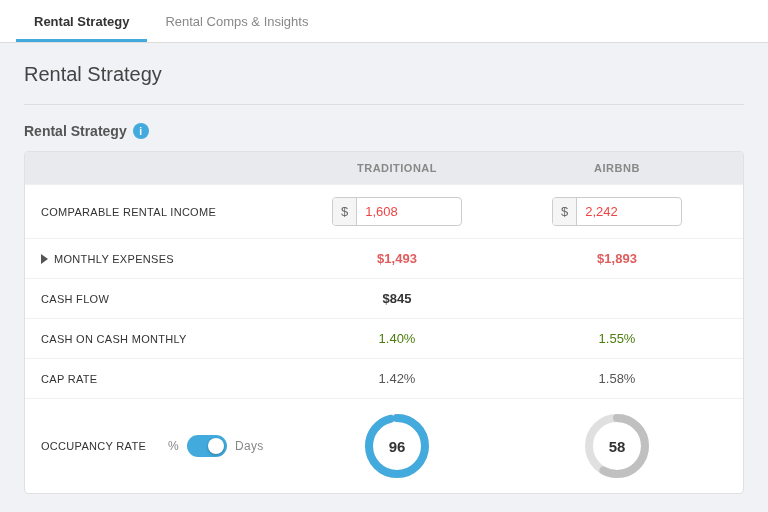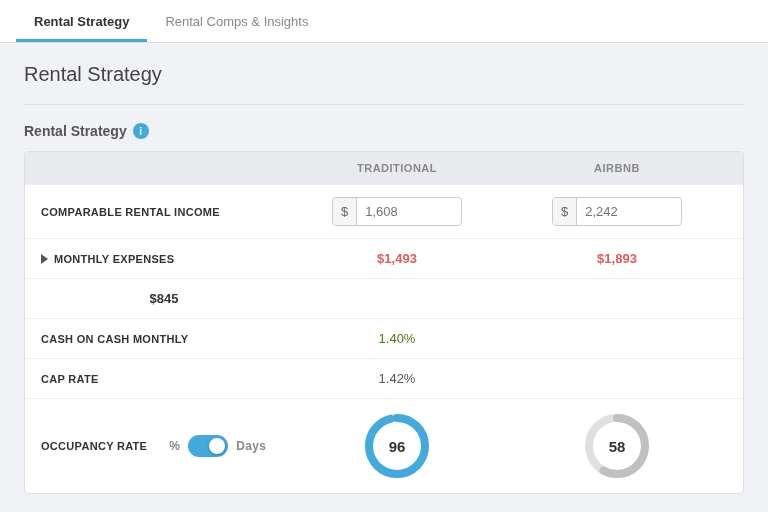--- a/index.html
+++ b/index.html
@@ -103,21 +103,21 @@
       display: grid;
       grid-template-columns: 1fr 220px 220px;
       padding: 12px 16px;
       border-top: 1px solid #f0f0f0;
       align-items: center;
     }
     .table-row:first-of-type { border-top: none; }
 
     .row-label {
       font-size: 11px;
-      font-weight: 700;
+      font-weight: 400;
       color: #333;
       letter-spacing: 0.3px;
       display: flex;
       align-items: center;
       gap: 6px;
     }
     .triangle {
       display: inline-block;
       width: 0;
       height: 0;
@@ -147,21 +147,21 @@
       border-right: 1px solid #ccc;
       padding: 6px 8px;
       font-size: 13px;
       color: #666;
     }
     .input-value {
       border: none;
       outline: none;
       padding: 6px 8px;
       font-size: 13px;
-      color: #737373;
+      color: #ef4444;
       width: 80px;
       background: #fff;
     }
 
     
     .val-red { color: #e05c5c; font-weight: 600; }
     .val-green { color: #4d7c0f; font-weight: 400; }
     .val-black { color: #333; font-weight: 700; }
     .val-plain { color: #555; }
 
@@ -268,36 +268,43 @@
       </div>
       <div class="row-trad">
         <span class="val-red">$1,493</span>
       </div>
       <div class="row-airbnb">
         <span class="val-red">$1,893</span>
       </div>
     </div>
 
     <div class="table-row">
+      <div class="row-label">CASH FLOW</div>
       <div class="row-airbnb">
         <span class="val-black">$845</span>
       </div>
     </div>
 
     <div class="table-row">
       <div class="row-label">CASH ON CASH MONTHLY</div>
       <div class="row-trad">
         <span class="val-green">1.40%</span>
       </div>
+      <div class="row-airbnb">
+        <span class="val-green">1.55%</span>
+      </div>
     </div>
 
     <div class="table-row">
       <div class="row-label">CAP RATE</div>
       <div class="row-trad">
         <span class="val-plain">1.42%</span>
+      </div>
+      <div class="row-airbnb">
+        <span class="val-plain">1.58%</span>
       </div>
     </div>
 
     <div class="table-row">
       <div class="row-label">
         <span>OCCUPANCY RATE</span>
         <div class="toggle-container" style="margin-left:16px;">
           <span>%</span>
           <div class="toggle-switch">
             <div class="toggle-track"></div>

